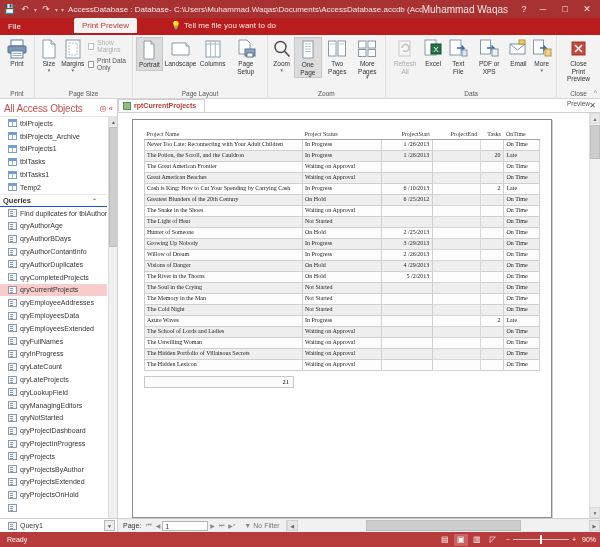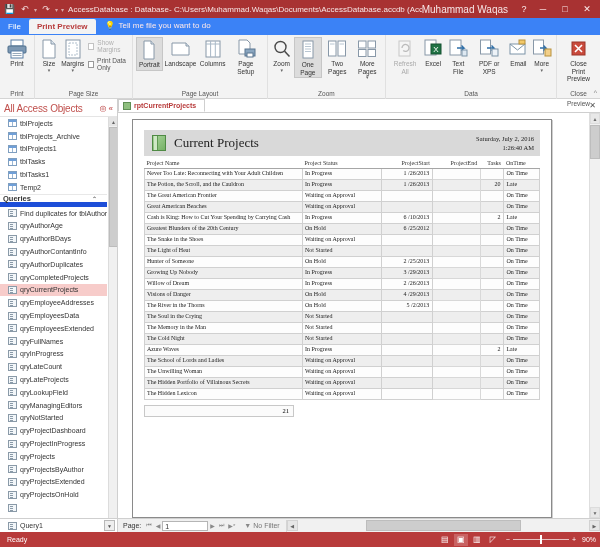--- a/index.html
+++ b/index.html
@@ -55,46 +55,48 @@
   .win-btn {
     width: 22px; height: 18px;
     display: flex; align-items: center; justify-content: center;
     font-size: 9px; color: #fbeaea;
   }
   .win-btn.help { width: 16px; }
 
   
   .tabrow {
     height: 17px;
-    background: #3b82f6;
-    display: flex;
-    align-items: center;
+    background: #b91c1c;
+    display: flex;
+    align-items: flex-start;
     flex: 0 0 17px;
     font-size: 8px;
+    gap: 24px;
   }
   .file-tab {
     padding: 3px 8px 3px 8px;
     color: #ffffff;
     font-size: 8px;
     height: 17px;
     display: flex; align-items: center;
   }
   .ribbon-tab {
     padding: 0 8px;
     height: 15px;
     display: flex; align-items: center;
     color: #ffffff;
     font-size: 8px;
   }
   .ribbon-tab.active {
     background: #f3f3f3;
     color: #b83b3b;
     border-top-left-radius: 2px;
     border-top-right-radius: 2px;
-    font-weight: bold;
+    font-weight: normal;
+    margin-left: 21px;
   }
   .tellme {
     display: flex; align-items: center; gap: 3px;
     color: #ffe9e9; font-size: 8px;
     padding: 0 0 3px 10px;
     height: 17px;
   }
   .bulb { font-size: 8px; color: #ffe9e9; }
 
   
@@ -250,21 +252,21 @@
   .nav-item.selected { background: #f7ccca; }
   .nav-group {
     display: flex; align-items: center;
     height: 13px;
     padding-left: 3px;
     font-size: 7.5px;
     font-weight: bold;
     color: #333;
     background: #ffffff;
     border-top: 1px solid #e8e8e8;
-    border-bottom: 5px solid #1d4ed8;
+    border-bottom: 1px solid #1d4ed8;
   }
   .nav-group .gname { flex: 1; }
   .nav-group .gchev { font-size: 6px; color: #777; padding-right: 10px; }
   .obj-ico {
     width: 9px; height: 8px;
     margin-right: 3px;
     flex: 0 0 9px;
     display: inline-block;
   }
   .ico-table {
@@ -955,28 +957,20 @@
           <span class="doc-tab-ico"></span>
           <span>rptCurrentProjects</span>
         </div>
         <span class="doc-tab-close" style="margin-left:auto;">✕</span>
       </div>
 
       <div class="preview-wrap">
         <div class="page-canvas">
           <div class="page">
 
-            <div class="rpt-header">
-              <span class="rpt-icon"></span>
-              <span class="rpt-title">Current Projects</span>
-              <span class="rpt-datetime">
-                <div>Saturday, July 2, 2016</div>
-                <div>1:26:40 AM</div>
-              </span>
-            </div>
 
             <table class="tbl">
               <thead>
                 <tr>
                   <th class="c-name">Project Name</th>
                   <th class="c-status">Project Status</th>
                   <th class="c-start num">ProjectStart</th>
                   <th class="c-end num">ProjectEnd</th>
                   <th class="c-tasks num">Tasks</th>
                   <th class="c-ontime">OnTime</th>

